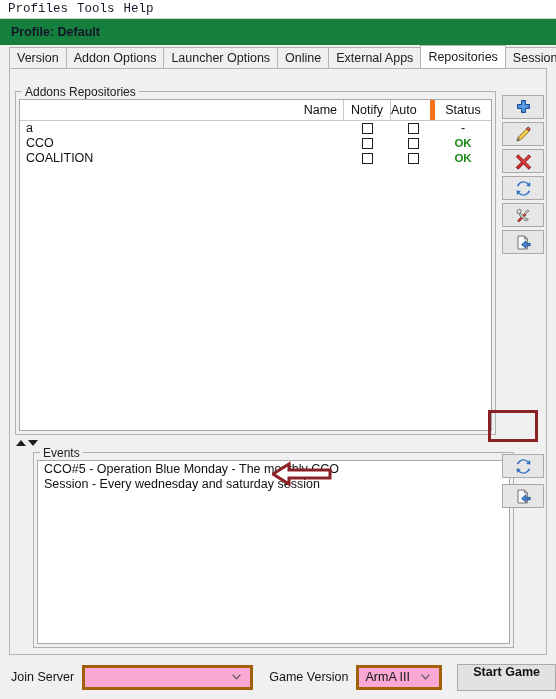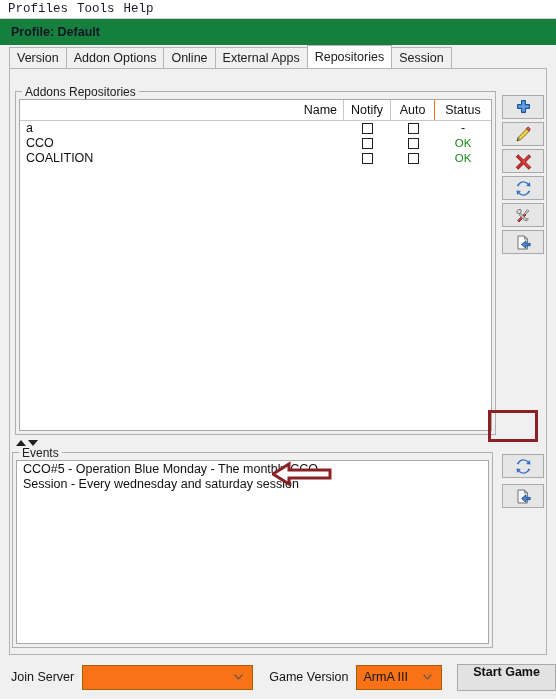--- a/index.html
+++ b/index.html
@@ -145,34 +145,34 @@
   .hcell {
     font-size: 12.5px;
     color: #101010;
     line-height: 20px;
     box-sizing: border-box;
     padding: 0 6px;
     white-space: nowrap;
   }
   .hcell.name   { flex: 1 1 auto; text-align: right; border-right: 1px solid #c8c8c8; }
   .hcell.notify { width: 47px; text-align: center; border-right: 1px solid #c8c8c8; padding: 0; }
-  .hcell.auto   { width: 44px; text-align: center; border-right: 1px solid #f97316; padding: 0; }
+  .hcell.auto   { width: 44px; text-align: left; border-right: 5px solid #f97316; padding: 0; }
   .hcell.status { width: 56px; text-align: center; padding: 0; }
 
   .trow {
     display: flex;
     height: 15px;
     align-items: center;
     box-sizing: border-box;
   }
   .tcell { font-size: 12.5px; color: #101010; box-sizing: border-box; line-height: 15px; }
   .tcell.name   { flex: 1 1 auto; padding-left: 6px; white-space: nowrap; overflow: hidden; }
   .tcell.notify { width: 47px; display: flex; justify-content: center; align-items: center; }
   .tcell.auto   { width: 44px; display: flex; justify-content: center; align-items: center; }
-  .tcell.status { width: 56px; text-align: center; font-weight: normal; font-size: 11.5px; }
+  .tcell.status { width: 56px; text-align: center; font-weight: bold; font-size: 11.5px; }
   .tcell.status.dash { font-weight: normal; font-size: 12.5px; color: #101010; }
 
   .chk {
     width: 11px;
     height: 11px;
     border: 1px solid #202020;
     background: #ffffff;
     box-sizing: border-box;
     cursor: pointer;
     display: block;
@@ -222,21 +222,21 @@
   }
   #split-down {
     left: 13px;
     border-left: 5px solid transparent;
     border-right: 5px solid transparent;
     border-top: 6px solid #202020;
   }
 
   
   #events-group {
-    left: 2px;
+    left: 23px;
     top: 383px;
     width: 481px;
     height: 196px;
   }
   #events-list {
     position: absolute;
     left: 3px;
     top: 7px;
     right: 3px;
     bottom: 3px;
@@ -300,22 +300,22 @@
     display: flex;
     align-items: center;
     box-sizing: border-box;
   }
   .bb-label {
     font-size: 12.5px;
     color: #141414;
     white-space: nowrap;
   }
   .combo {
-    background: #f97316;
-    border: 1px solid #a16207;
+    background: #f9a8d4;
+    border: 3px solid #a16207;
     height: 25px;
     box-sizing: border-box;
     display: flex;
     align-items: center;
     font-size: 12.5px;
     color: #141414;
     padding-left: 7px;
     position: relative;
     cursor: pointer;
     user-select: none;
@@ -358,20 +358,23 @@
 <div id="profile-strip">
   <span id="profile-label">Profile: Default</span>
 </div>
 
 <div id="tabstrip">
   <div class="tab">
     <span>Version</span>
   </div>
   <div class="tab">
     <span>Addon Options</span>
+  </div>
+  <div class="tab">
+    <span>Launcher Options</span>
   </div>
   <div class="tab">
     <span>Online</span>
   </div>
   <div class="tab">
     <span>External Apps</span>
   </div>
   <div class="tab selected">
     <span>Repositories</span>
   </div>

